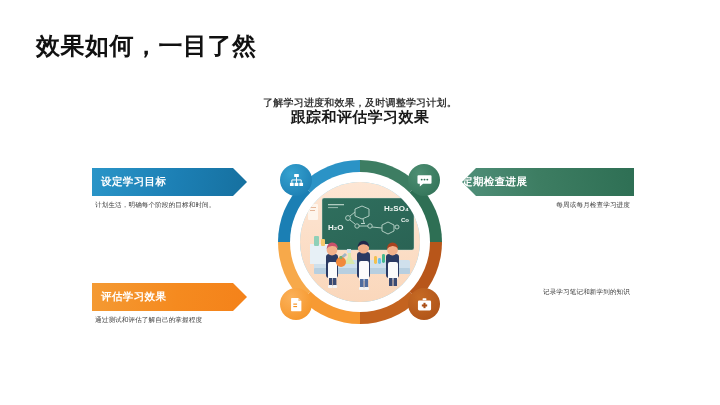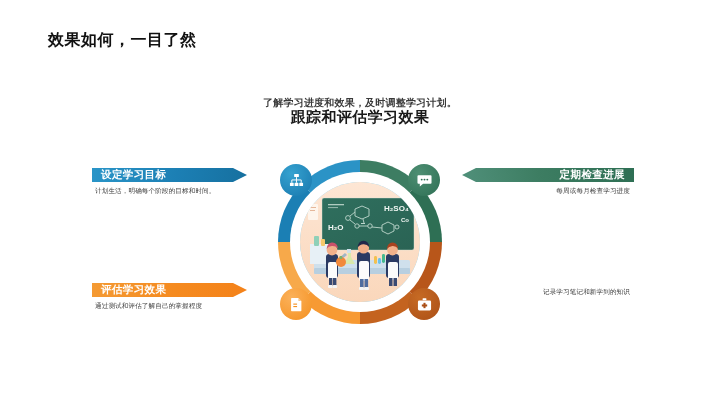--- a/index.html
+++ b/index.html
@@ -12,23 +12,23 @@
     height: 405px;
     position: relative;
     overflow: hidden;
     font-family: "Liberation Sans", "DejaVu Sans", sans-serif;
     color: #222;
   }
 
   
   .slide-title {
     position: absolute;
-    left: 48px;
+    left: 36px;
     top: 30px;
-    font-size: 16px;
+    font-size: 24px;
     font-weight: bold;
     letter-spacing: 0.5px;
     color: #111111;
     white-space: nowrap;
   }
 
   
   .center-heading {
     position: absolute;
     left: 0;
@@ -61,21 +61,21 @@
   .feature.left  { left: 92px; }
   .feature.right { left: 462px; width: 172px; }
 
   .feature.f-lt { top: 168px; }
   .feature.f-lb { top: 283px; }
   .feature.f-rt { top: 168px; }
   .feature.f-rb { top: 283px; }
 
   .banner {
     position: relative;
-    height: 14px;
+    height: 28px;
     display: flex;
     align-items: center;
     box-sizing: border-box;
   }
   .banner .banner-label {
     font-size: 10.5px;
     font-weight: bold;
     color: #ffffff;
     letter-spacing: 0.4px;
     white-space: nowrap;
@@ -83,21 +83,20 @@
 
   
   .banner.to-right {
     padding-left: 9px;
     justify-content: flex-start;
     clip-path: polygon(0 0, calc(100% - 14px) 0, 100% 50%, calc(100% - 14px) 100%, 0 100%);
   }
   
   .banner.to-left {
     padding-right: 9px;
-    justify-content: flex-end;
     clip-path: polygon(14px 0, 100% 0, 100% 100%, 14px 100%, 0 50%);
   }
 
   .bnr-blue   { background: linear-gradient(100deg, #2a95c8 0%, #1c7fb4 55%, #16709f 100%); }
   .bnr-green  { background: linear-gradient(260deg, #2e6f54 0%, #3d7d62 55%, #50907a 100%); }
   .bnr-orange { background: linear-gradient(100deg, #f49a33 0%, #f58a1f 55%, #f4821a 100%); }
   .bnr-dorange{ background: linear-gradient(260deg, #b8561a 0%, #c4631f 55%, #cf7028 100%); }
 
   .feature .body {
     margin-top: 4px;

